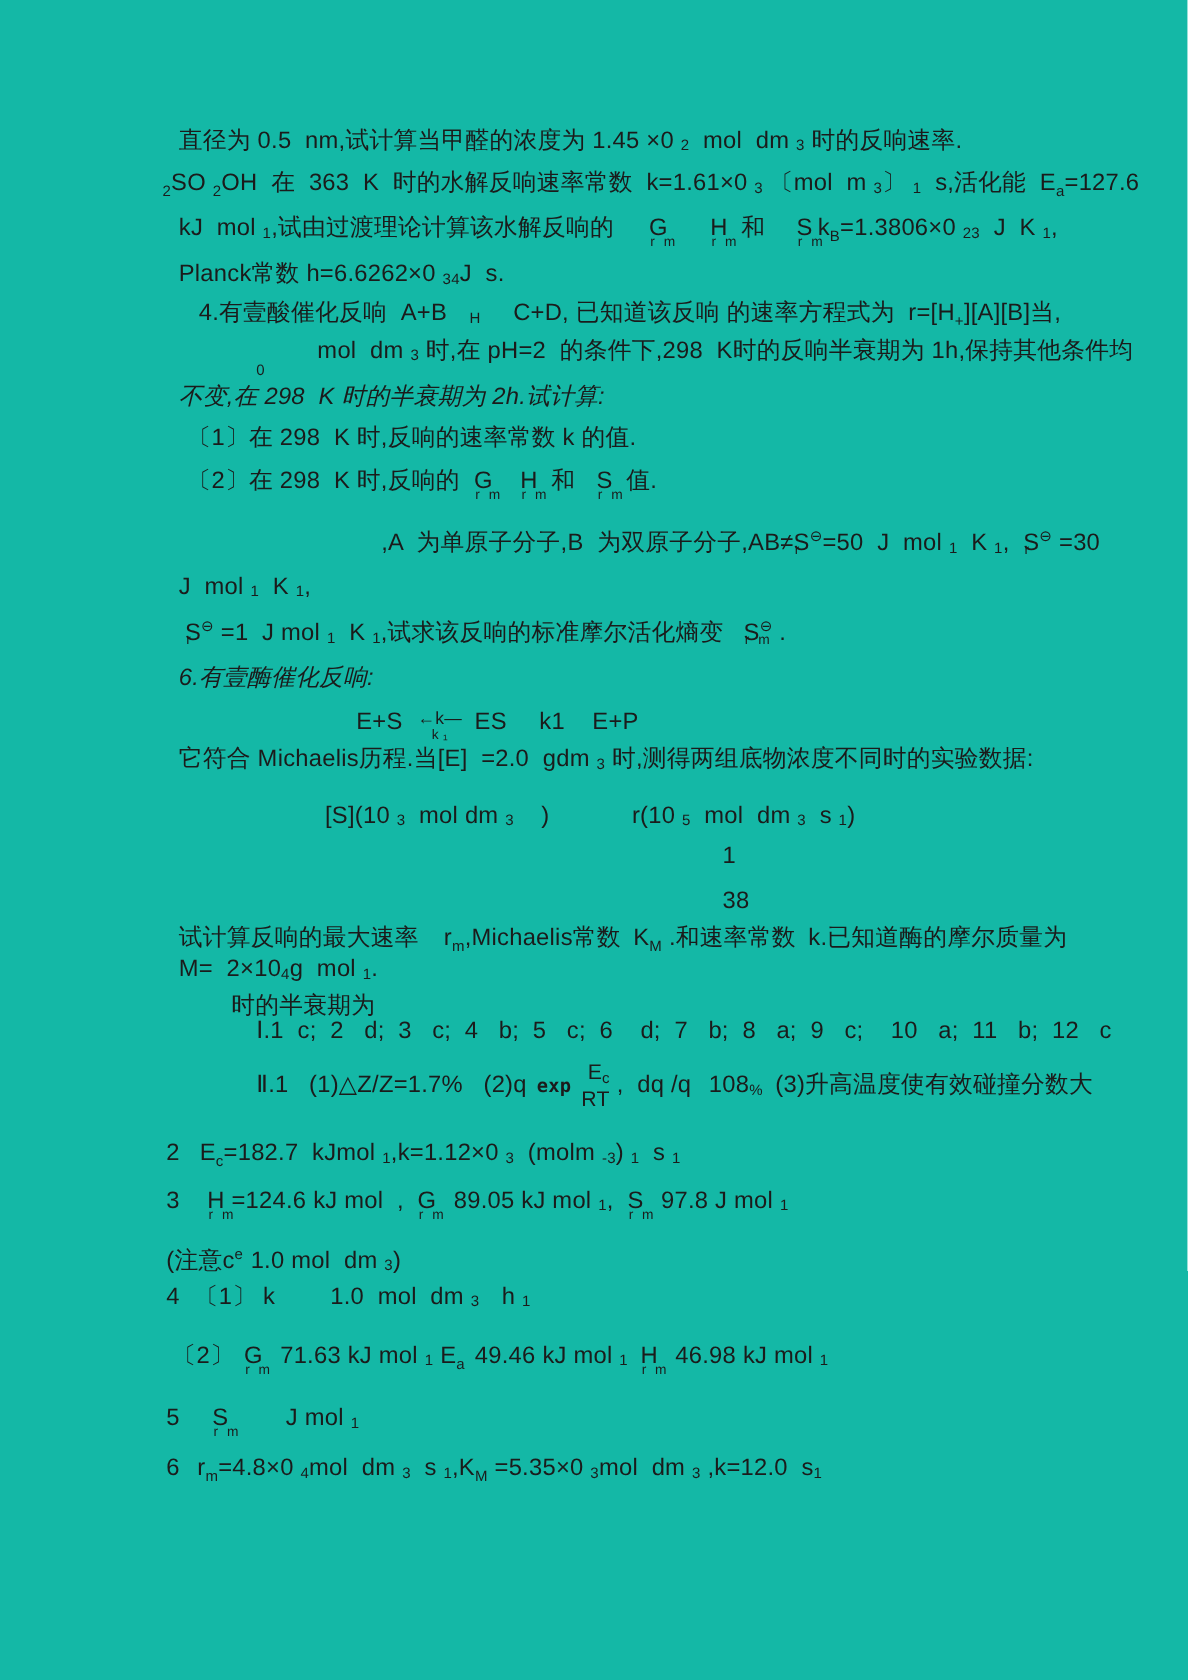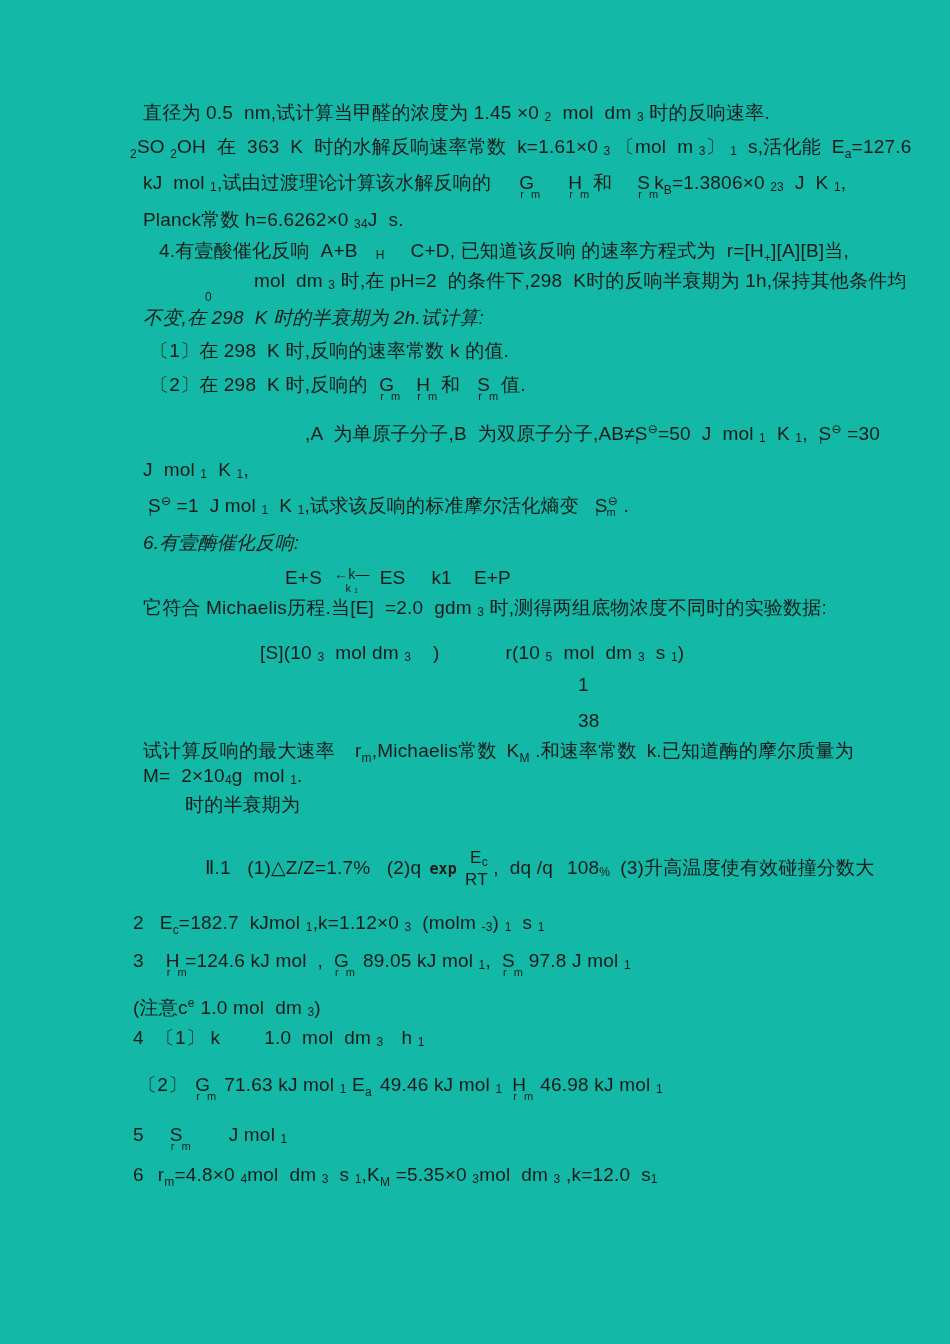--- a/index.html
+++ b/index.html
@@ -40,20 +40,21 @@
     <div class="line" style="left: 148px; top: 488px;"><span class="us"><span>S</span><span class="sup">⊖</span><span class="u">r</span></span><span class="t"> =1  J mol </span><span class="sm">1</span><span class="t">  K </span><span class="sm">1</span><span class="t">,试求该反响的标准摩尔活化熵变</span><span class="gap" style="width: 16px;"></span><span class="us"><span>S</span><span class="sup">⊖</span><span class="u">r  m</span></span><span class="t"> .</span></div>
     <div class="line" style="left: 143px; top: 530px; font-style: italic;"><span class="t">6.有壹酶催化反响:</span></div>
     <div class="line" style="left: 285px; top: 565px;"><span class="t">E+S</span><span class="gap" style="width: 12px;"></span><span class="eq"><span class="t2">←k—</span><span class="b2">k ₁</span></span><span class="gap" style="width: 10px;"></span><span class="t">ES</span><span class="gap" style="width: 26px;"></span><span class="t">k1</span><span class="gap" style="width: 22px;"></span><span class="t">E+P</span></div>
     <div class="line" style="left: 143px; top: 595px; text-align: center;"><span class="t">它符合 Michaelis历程.当[E]  =2.0  gdm </span><span class="sm">3</span><span class="t"> 时,测得两组底物浓度不同时的实验数据:</span></div>
     <div class="line" style="left: 260px; top: 640px;"><span class="t">[S](10 </span><span class="sm">3</span><span class="t">  mol dm </span><span class="sm">3</span><span class="t">    )</span><span class="gap" style="width: 66px;"></span><span class="t">r(10 </span><span class="sm">5</span><span class="t">  mol  dm </span><span class="sm">3</span><span class="t">  s </span><span class="sm">1</span><span class="t">)</span></div>
     <div class="line" style="left: 578px; top: 672px;"><span class="t">1</span></div>
     <div class="line" style="left: 578px; top: 708px;"><span class="t">38</span></div>
     <div class="line" style="left: 143px; top: 738px;"><span class="t">试计算反响的最大速率</span><span class="gap" style="width: 20px;"></span><span class="t">r</span><span class="sub">m</span><span class="t">,Michaelis常数</span><span class="gap" style="width: 10px;"></span><span class="t">K</span><span class="sub">M</span><span class="t"> .和速率常数</span><span class="gap" style="width: 10px;"></span><span class="t">k.已知道酶的摩尔质量为</span></div>
     <div class="line" style="left: 143px; top: 763px;"><span class="t">M=  2×10</span><span class="sm">4</span><span class="t">g  mol </span><span class="sm">1</span><span class="t">.</span></div>
     <div class="line" style="left: 185px; top: 792px;"><span class="t">时的半衰期为</span></div>
+    <div class="line" style="left: 205px; top: 812px;"><span class="t">Ⅰ.1  c;  2   d;  3   c;  4   b;  5   c;  6    d;  7   b;  8   a;  9   c;    10   a;  11   b;  12   c</span></div>
     <div class="line" style="left: 205px; top: 848px;"><span class="t">Ⅱ.1   (1)△Z/Z=1.7%   (2)q</span><span class="gap" style="width: 8px;"></span><span class="mono">exp</span><span class="gap" style="width: 8px;"></span><span class="frac"><span class="ft">E<span class="fsm">c</span></span><span class="fb">RT</span></span><span class="t"> ,  dq /q</span><span class="gap" style="width: 14px;"></span><span class="t">108</span><span class="sm">%</span><span class="gap" style="width: 10px;"></span><span class="t">(3)升高温度使有效碰撞分数大</span></div>
     <div class="line" style="left: 133px; top: 910px;"><span class="t">2</span><span class="gap" style="width: 16px;"></span><span class="t">E</span><span class="sub">c</span><span class="t">=182.7  kJmol </span><span class="sm">1</span><span class="t">,k=1.12×0 </span><span class="sm">3</span><span class="t">  (molm </span><span class="sm">-3</span><span class="t">) </span><span class="sm">1</span><span class="t">  s </span><span class="sm">1</span></div>
     <div class="line" style="left: 133px; top: 948px;"><span class="t">3</span><span class="gap" style="width: 22px;"></span><span class="us"><span>H</span><span class="u">r  m</span></span><span class="t"> =124.6 kJ mol  ,  </span><span class="us"><span>G</span><span class="u">r  m</span></span><span class="gap" style="width: 14px;"></span><span class="t">89.05 kJ mol </span><span class="sm">1</span><span class="t">,  </span><span class="us"><span>S</span><span class="u">r  m</span></span><span class="gap" style="width: 14px;"></span><span class="t">97.8 J mol </span><span class="sm">1</span></div>
     <div class="line" style="left: 133px; top: 990px;"><span class="t">(注意c</span><span class="sup">e</span><span class="gap" style="width: 6px;"></span><span class="t">1.0 mol  dm </span><span class="sm">3</span><span class="t">)</span></div>
     <div class="line" style="left: 133px; top: 1025px;"><span class="t">4</span><span class="gap" style="width: 12px;"></span><span class="t">〔1〕 k</span><span class="gap" style="width: 44px;"></span><span class="t">1.0  mol  dm </span><span class="sm">3</span><span class="gap" style="width: 18px;"></span><span class="t">h </span><span class="sm">1</span></div>
     <div class="line" style="left: 138px; top: 1072px;"><span class="t">〔2〕</span><span class="gap" style="width: 8px;"></span><span class="us"><span>G</span><span class="u">r  m</span></span><span class="gap" style="width: 14px;"></span><span class="t">71.63 kJ mol </span><span class="sm">1</span><span class="t"> E</span><span class="sub">a</span><span class="gap" style="width: 8px;"></span><span class="t">49.46 kJ mol </span><span class="sm">1</span><span class="gap" style="width: 10px;"></span><span class="us"><span>H</span><span class="u">r  m</span></span><span class="gap" style="width: 14px;"></span><span class="t">46.98 kJ mol </span><span class="sm">1</span></div>
     <div class="line" style="left: 133px; top: 1122px;"><span class="t">5</span><span class="gap" style="width: 26px;"></span><span class="us"><span>S</span><span class="u">r  m</span></span><span class="gap" style="width: 46px;"></span><span class="t">J mol </span><span class="sm">1</span></div>
     <div class="line" style="left: 133px; top: 1162px;"><span class="t">6</span><span class="gap" style="width: 14px;"></span><span class="t">r</span><span class="sub">m</span><span class="t">=4.8×0 </span><span class="sm">4</span><span class="t">mol  dm </span><span class="sm">3</span><span class="t">  s </span><span class="sm">1</span><span class="t">,K</span><span class="sub">M</span><span class="t"> =5.35×0 </span><span class="sm">3</span><span class="t">mol  dm </span><span class="sm">3</span><span class="t"> ,k=12.0  s</span><span class="sm">1</span></div>
   </div>
 

